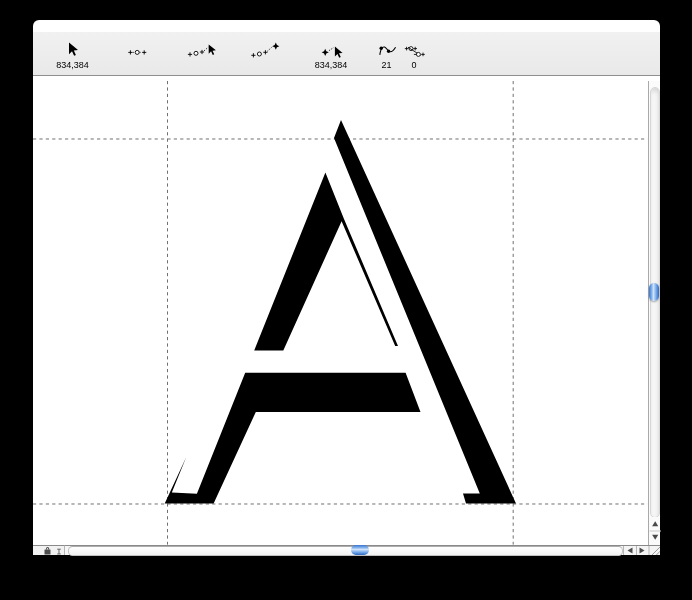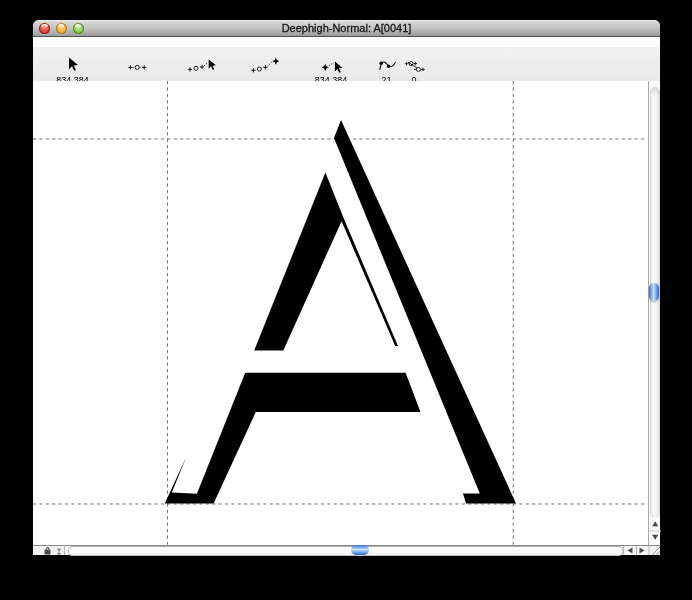--- a/index.html
+++ b/index.html
@@ -10,21 +10,21 @@
   #titlebar{position:absolute;left:0;top:0;width:627px;height:17px;border-radius:6px 6px 0 0;
     background:linear-gradient(#f2f2f2 0%,#d5d5d5 12%,#c6c6c6 45%,#adadad 78%,#9b9b9b 100%);
     border-bottom:1px solid #525252;}
   #title{position:absolute;left:0;top:2px;width:100%;text-align:center;font-size:11px;color:#161616;-webkit-text-stroke:0.3px #161616;}
   .tl{position:absolute;top:3.2px;width:11px;height:11px;border-radius:50%;}
   .tl::after{content:"";position:absolute;left:2.1px;top:0.7px;width:6.6px;height:3.8px;border-radius:50%;
     background:linear-gradient(rgba(255,255,255,1),rgba(255,255,255,0.2));}
   #tl-red{left:6.1px;background:radial-gradient(circle at 50% 40%, #f77d72 0%, #e8554a 40%, #c92a1c 75%, #8e1409 100%);box-shadow:inset 0 0 0 1px rgba(100,10,5,.55), 0 0.5px 1px rgba(255,255,255,.4);}
   #tl-org{left:22.8px;background:radial-gradient(circle at 50% 40%, #fdd287 0%, #f9b84e 40%, #e89b22 75%, #9f6105 100%);box-shadow:inset 0 0 0 1px rgba(130,80,0,.55), 0 0.5px 1px rgba(255,255,255,.4);}
   #tl-grn{left:39.5px;background:radial-gradient(circle at 50% 40%, #c4e794 0%, #98d55e 40%, #6fb52f 75%, #3f7410 100%);box-shadow:inset 0 0 0 1px rgba(40,90,0,.55), 0 0.5px 1px rgba(255,255,255,.4);}
-  #toolbar{position:absolute;left:0;top:27px;width:627px;height:36px;
+  #toolbar{position:absolute;left:0;top:12px;width:627px;height:44px;
     background:linear-gradient(#f1f1f1,#e9e9e9);border-bottom:1px solid #8f8f8f;}
   #canvas{position:absolute;left:0;top:61px;width:614.5px;height:463.6px;background:#fff;}
   #vscroll{position:absolute;left:614.5px;top:61px;width:12.5px;height:463.6px;background:#fbfbfb;border-left:1px solid #a9a9a9;}
   #vgroove{position:absolute;left:1.2px;top:5.5px;width:10.2px;height:431px;border-radius:5.1px;
     background:linear-gradient(90deg,#fdfdfd,#f1f1f1);border:1px solid #d6d6d6;
     box-shadow:inset 0 3px 4px rgba(0,0,0,0.12);}
   #vthumb{position:absolute;left:0.9px;top:202px;width:10px;height:17.5px;border-radius:5px;
     background:linear-gradient(90deg,#3a76cf 0%,#6ba1e6 20%,#cfe2f9 45%,#6ba1e6 75%,#2f66bd 100%);
     box-shadow:0 1px 2px rgba(0,0,0,.35);}
   #hrow{position:absolute;left:0;top:524.6px;width:627px;height:10.4px;background:#f6f6f6;border-top:1px solid #8a8a8a;}
@@ -32,26 +32,20 @@
   #hgroove{position:absolute;left:35px;top:0.8px;width:554.5px;height:9.2px;border-radius:4.6px;
     background:linear-gradient(#ffffff,#f2f2f2);border:1px solid #c0c0c0;border-top-color:#adadad;}
   #hthumb{position:absolute;left:318px;top:-0.6px;width:17.5px;height:10.4px;border-radius:5px;
     background:linear-gradient(#3a76cf 0%,#6ba1e6 20%,#cfe2f9 45%,#6ba1e6 75%,#2f66bd 100%);}
   #hbuttons{position:absolute;left:589.5px;top:524.6px;width:37.5px;height:10.4px;border-top:1px solid #8a8a8a;background:#f4f4f4;}
   #varrows{position:absolute;left:614.5px;top:497px;width:12.5px;height:28px;background:#fafafa;border-left:1px solid #a9a9a9;}
 </style>
 </head>
 <body>
 <div id="win">
-  <div id="titlebar">
-    <div class="tl" id="tl-red"></div>
-    <div class="tl" id="tl-org"></div>
-    <div class="tl" id="tl-grn"></div>
-    <div id="title">Deephigh-Normal: A[0041]</div>
-  </div>
   <div id="toolbar">
     <svg width="627" height="44" viewBox="33 37 627 44">
       <defs>
         <path id="ptr" d="M0,0 v11.6 l3,-3 2.1,4.5 1.8,-0.8 -2.1,-4.4 4.2,-0.5 z"></path>
         <path id="star" d="M0,-3.6 l1.1,2.5 2.5,1.1 -2.5,1.1 -1.1,2.5 -1.1,-2.5 -2.5,-1.1 2.5,-1.1 z"></path>
         <g id="plus">
             <path d="M-2.1,0 h4.2 M0,-2.1 v4.2" stroke="#000" stroke-width="0.9" fill="none"></path>
           </g>
       </defs>
 

